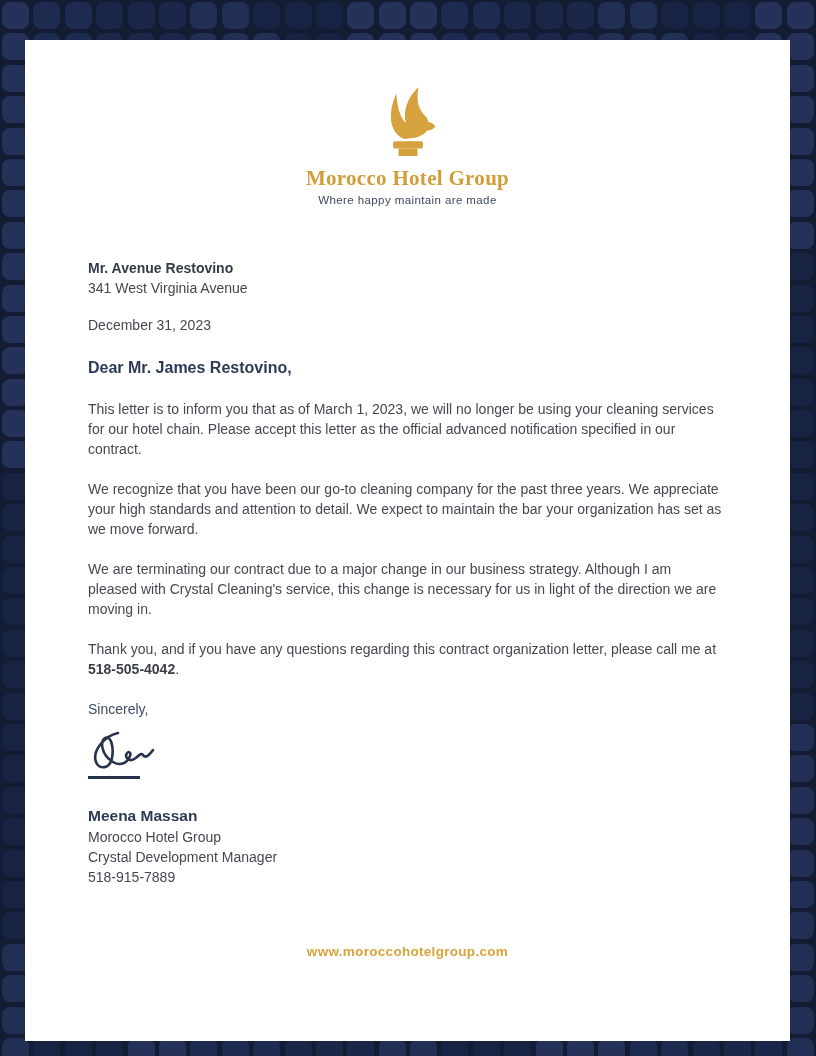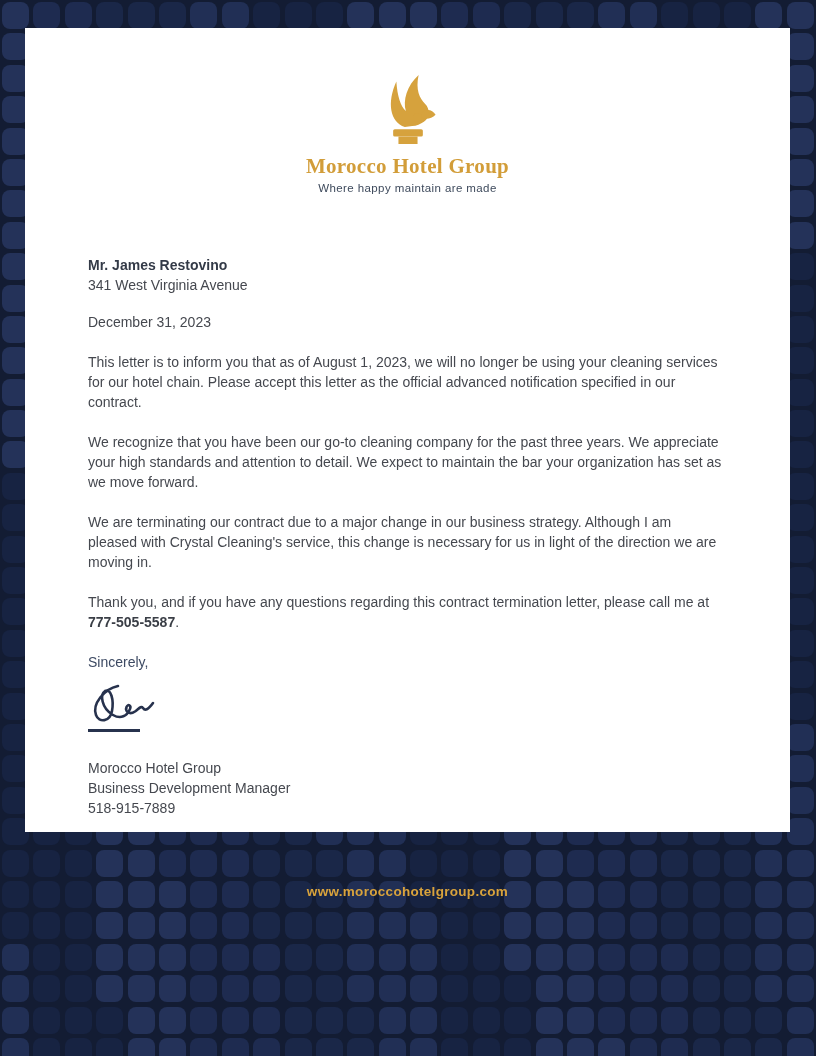--- a/index.html
+++ b/index.html
@@ -21,28 +21,27 @@
     gap: 4.4px;
     padding: 2px;
     z-index: 0;
   }
   .bg .tile { border-radius: 8px; }
 
   
   .page {
     position: absolute;
     left: 25px;
-    top: 28px;
+    top: 40px;
     width: 765px;
-    height: 804px;
+    height: 1001px;
     background: #ffffff;
     z-index: 1;
     display: flex;
     flex-direction: column;
-    gap: 9px;
   }
 
   
   .brand { margin-top: 46px; text-align: center; }
   .brand .logo { display: inline-block; height: 70px; }
   .brand h1 {
     margin-top: 6px;
     font-family: "Liberation Serif", serif;
     font-weight: 700;
     font-size: 21px;
@@ -1014,44 +1013,46 @@
         </g>
       </svg>
     </span>
     <h1>Morocco Hotel Group</h1>
     <div class="tagline">Where happy maintain are made</div>
   </header>
 
   <main class="letter">
 
     <div class="recipient">
-      <div class="r-name">Mr. James Restovino</div>
+      <div class="r-name">Mr. Avenue Restovino</div>
       <div>341 West Virginia Avenue</div>
     </div>
 
     <div class="date-line">December 31, 2023</div>
 
-
-    <p>This letter is to inform you that as of August 1, 2023, we will no longer be using your cleaning services for our hotel chain. Please accept this letter as the official advanced notification specified in our contract.</p>
+    <div class="salutation">Dear Mr. James Restovino,</div>
+
+    <p>This letter is to inform you that as of March 1, 2023, we will no longer be using your cleaning services for our hotel chain. Please accept this letter as the official advanced notification specified in our contract.</p>
     <p>We recognize that you have been our go-to cleaning company for the past three years. We appreciate your high standards and attention to detail. We expect to maintain the bar your organization has set as we move forward.</p>
     <p>We are terminating our contract due to a major change in our business strategy. Although I am pleased with Crystal Cleaning's service, this change is necessary for us in light of the direction we are moving in.</p>
-    <p><span>Thank you, and if you have any questions regarding this contract termination letter, please call me at </span><strong>777-505-5587</strong><span>.</span></p>
+    <p><span>Thank you, and if you have any questions regarding this contract organization letter, please call me at </span><strong>518-505-4042</strong><span>.</span></p>
 
     <div class="closing">Sincerely,</div>
 
     <div class="signature-block">
       <svg width="86" height="46" viewBox="0 0 86 46" xmlns="http://www.w3.org/2000/svg">
         <path d="M30,4 C16,7 4,22 8,33 C11,41 22,40 24,29 C26,18 23,6 17,9 C12,12 13,26 25,33 C33,37.5 39,34 42,27 C43.5,23.5 40,21.5 38.5,25 C37,29 41,33.5 47,29.5 C51,26.5 53,23.5 55,26 C57,29 60,28 65,21" fill="none" stroke="#27324d" stroke-width="2.6" stroke-linecap="round" stroke-linejoin="round"></path>
       </svg>
       <div class="sig-underline"></div>
     </div>
 
     <div class="sender">
+      <div class="s-name">Meena Massan</div>
       <div>Morocco Hotel Group</div>
-      <div>Business Development Manager</div>
+      <div>Crystal Development Manager</div>
       <div>518-915-7889</div>
     </div>
 
   </main>
 
   <footer>
     <a class="website" href="#">www.moroccohotelgroup.com</a>
   </footer>
 
 </div>

